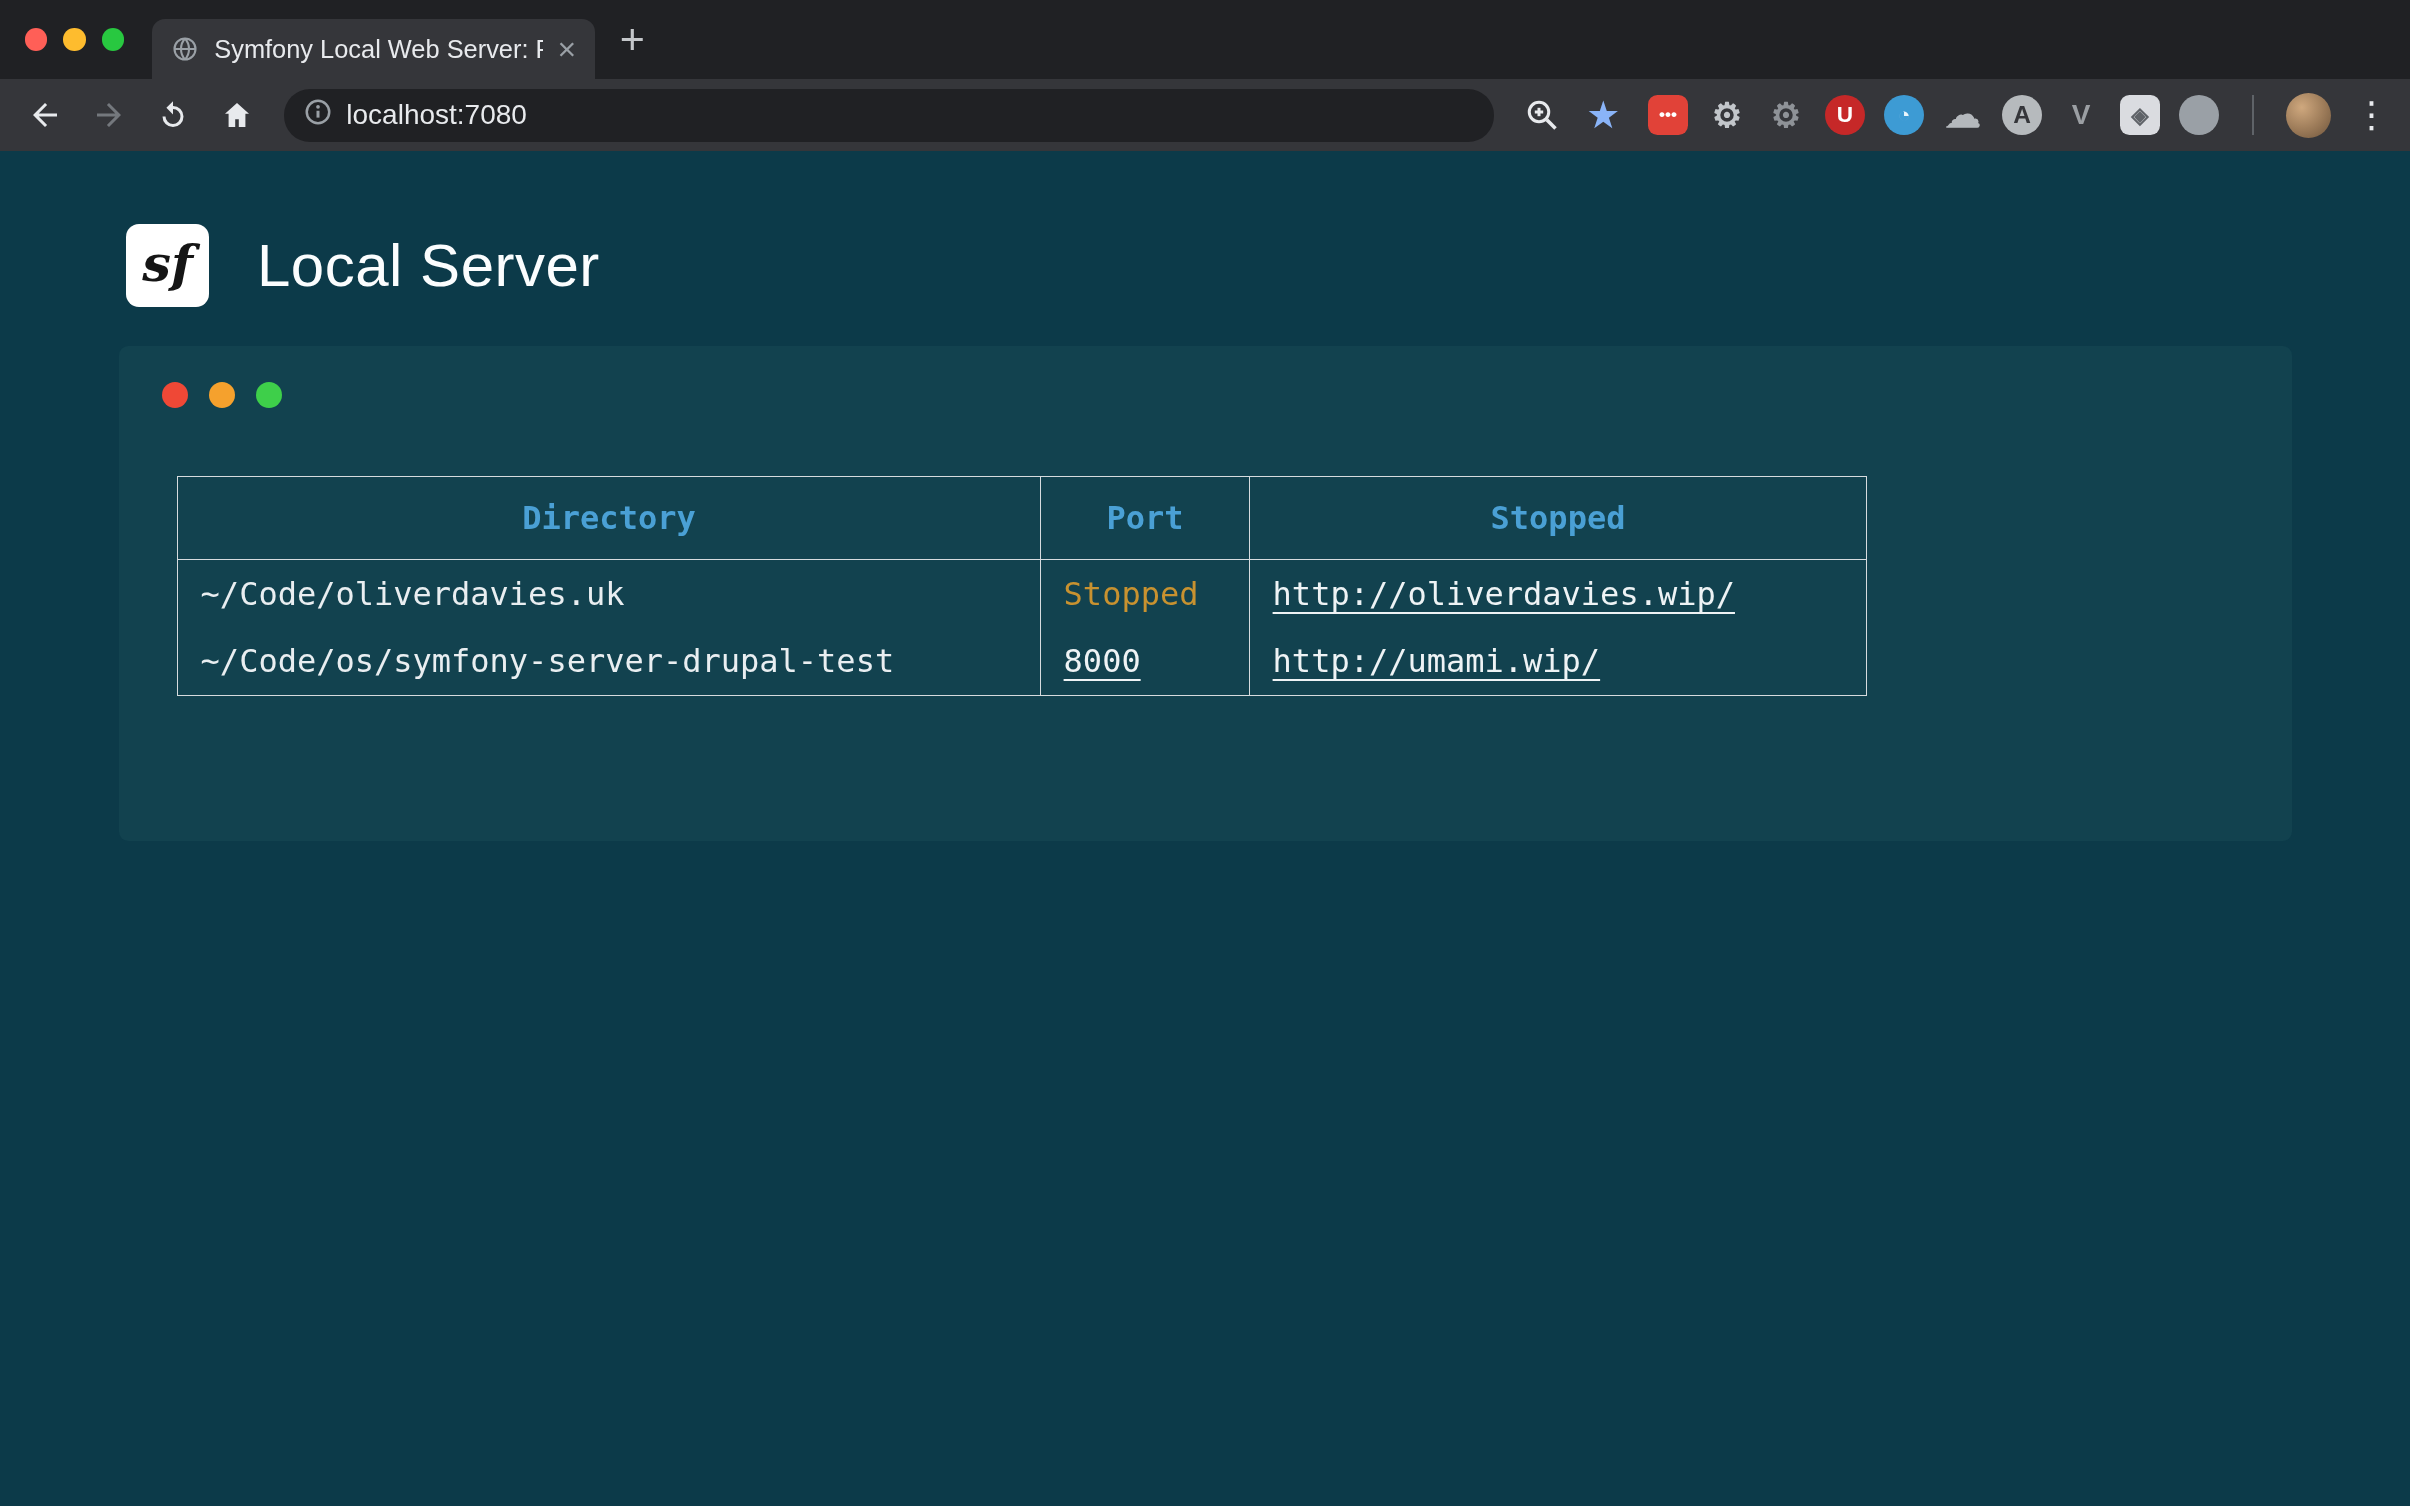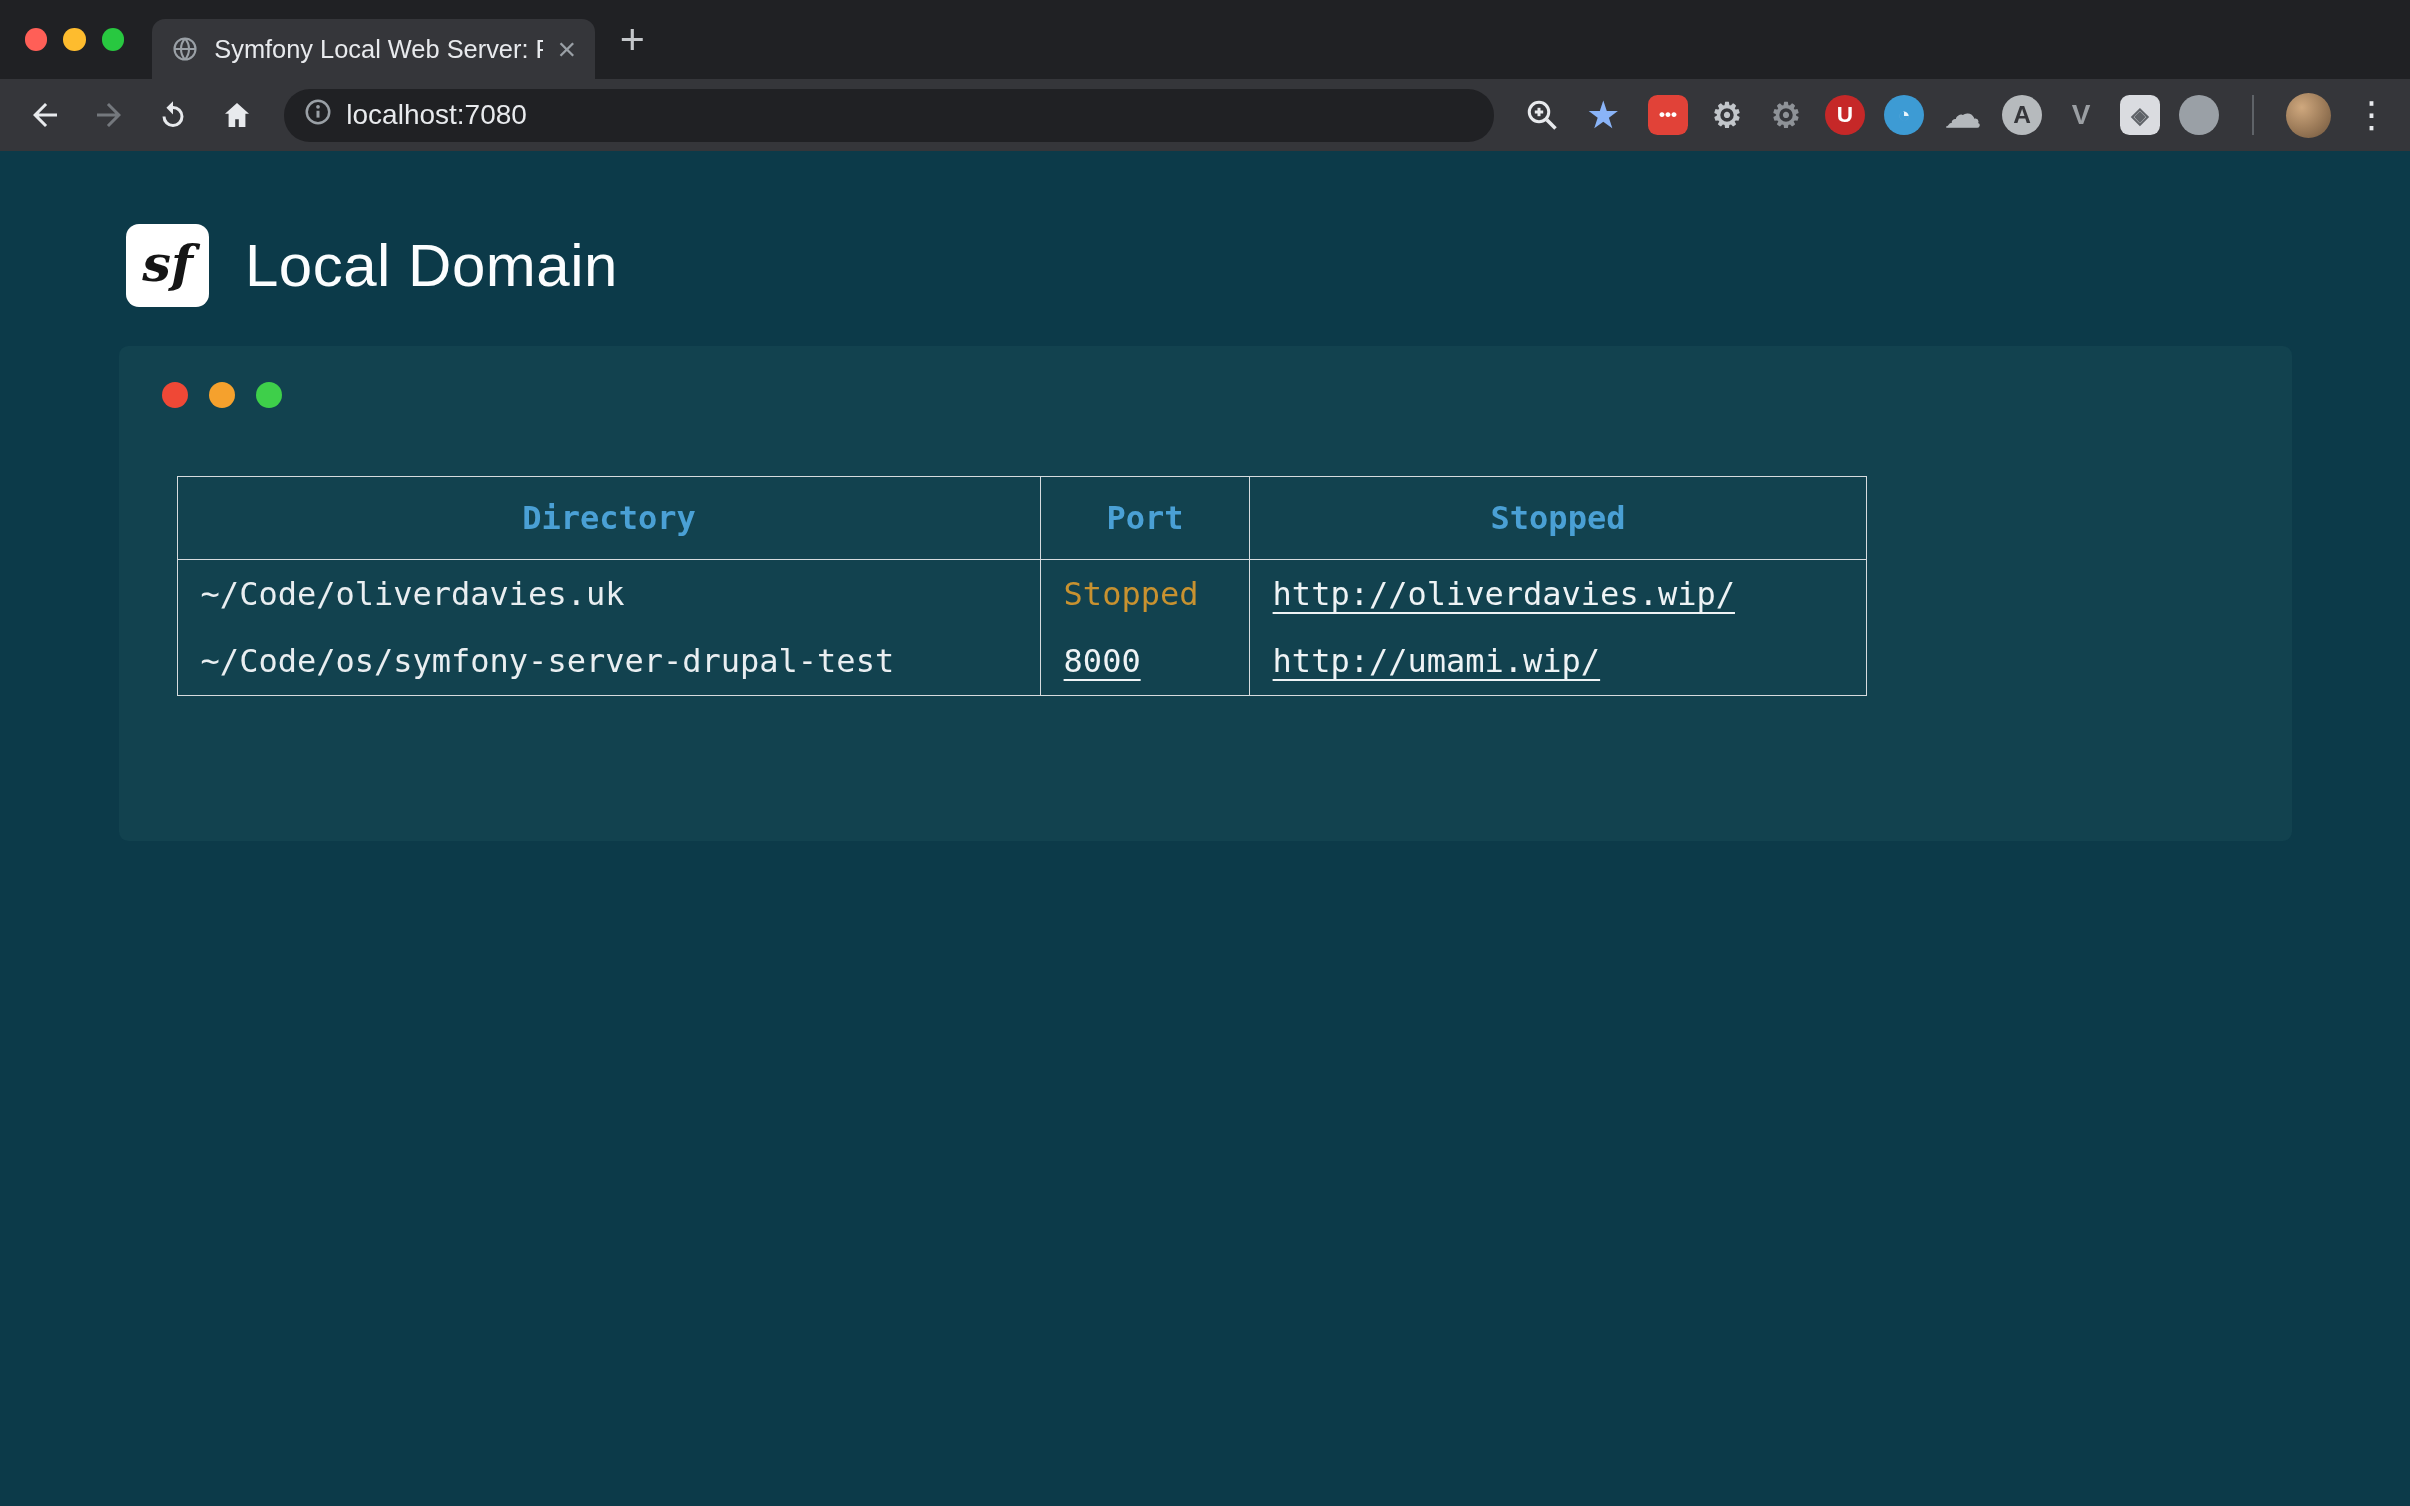--- a/index.html
+++ b/index.html
@@ -55,21 +55,21 @@
   .separator { width:1.9px; height:40px; background:#5f6368; margin:0 13px; }
   .avatar {
     width:45px; height:45px; border-radius:50%;
     background: radial-gradient(circle at 35% 32%, #cfa87e 0%, #9b7a58 55%, #6d543c 100%);
     margin:0 9.4px;
   }
   .kebab { color: var(--chrome-text,#e8eaed); font-size:36px; width:45px; text-align:center; }
 
   
   .page { height:1356px; padding-top:73px; }
-  .header { display:flex; align-items:center; gap:36px; margin-left:126px; height:83px; }
+  .header { display:flex; align-items:center; gap:48px; margin-left:126px; height:83px; }
   .logo {
     width:83px; height:83px; background:#ffffff; border-radius:13px;
     display:flex; align-items:center; justify-content:center;
     font-family:"DejaVu Serif", serif; font-style:italic; font-weight:bold;
     font-size:51px; color:#151515; padding-bottom:5.6px;
   }
   .page-title { color:#fbfdfe; font-size:60px; font-weight:500; letter-spacing:0.5px; }
 
   .panel {
     margin:39px 119px 0; height:495px;
@@ -187,21 +187,21 @@
       </div>
 
     <span class="separator"></span>
     <span class="avatar"></span>
     <span class="kebab">⋮</span>
   </div>
 
   <div class="page">
     <div class="header">
       <span class="logo">sf</span>
-      <h1 class="page-title">Local Domain</h1>
+      <h1 class="page-title">Local Server</h1>
     </div>
 
     <div class="panel">
       <div class="panel-dots">
         <span class="pdot r"></span>
         <span class="pdot o"></span>
         <span class="pdot g"></span>
       </div>
 
       <table class="srv-table">

